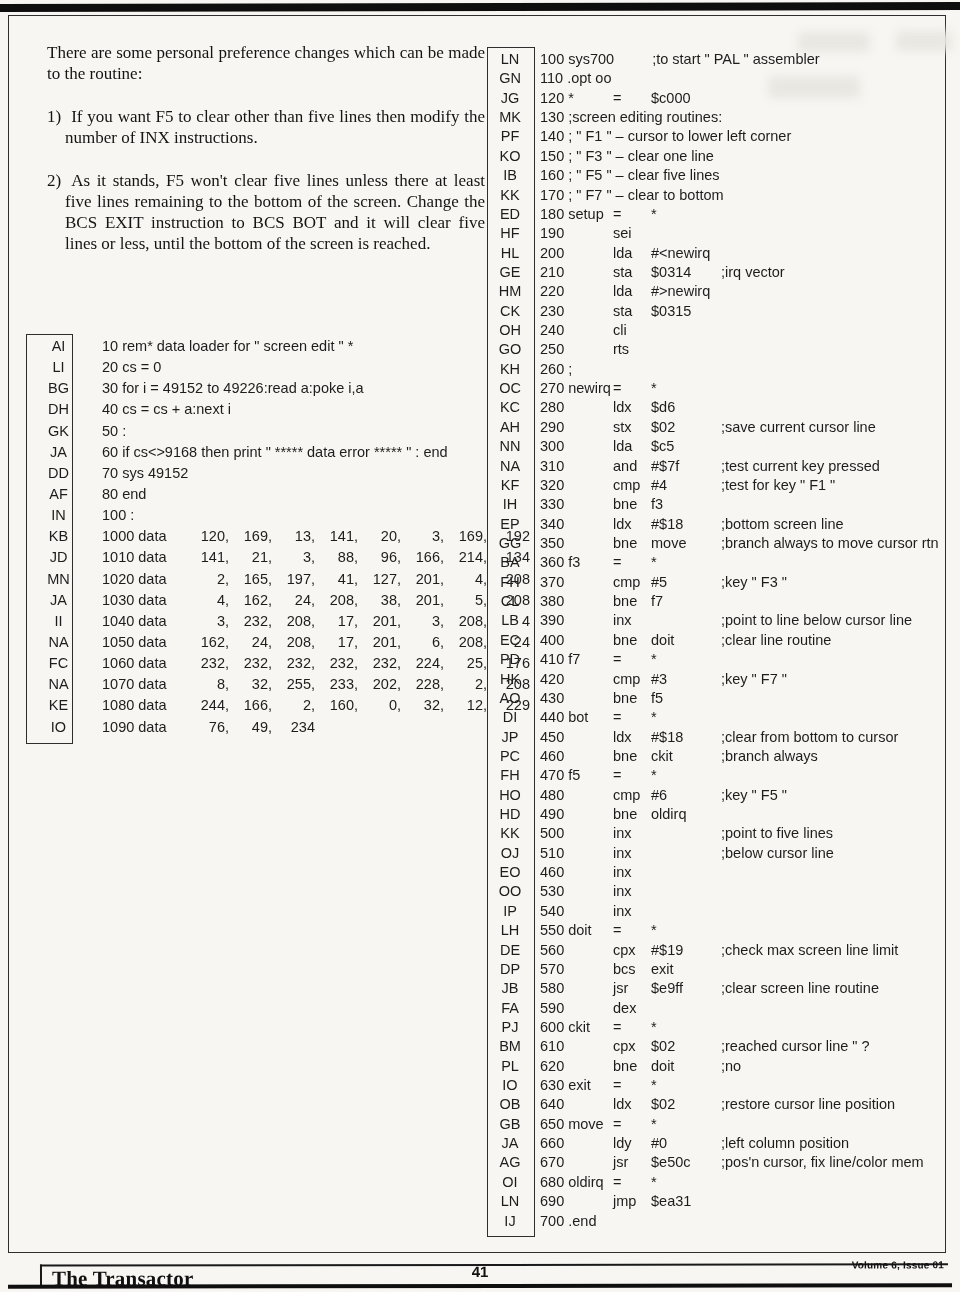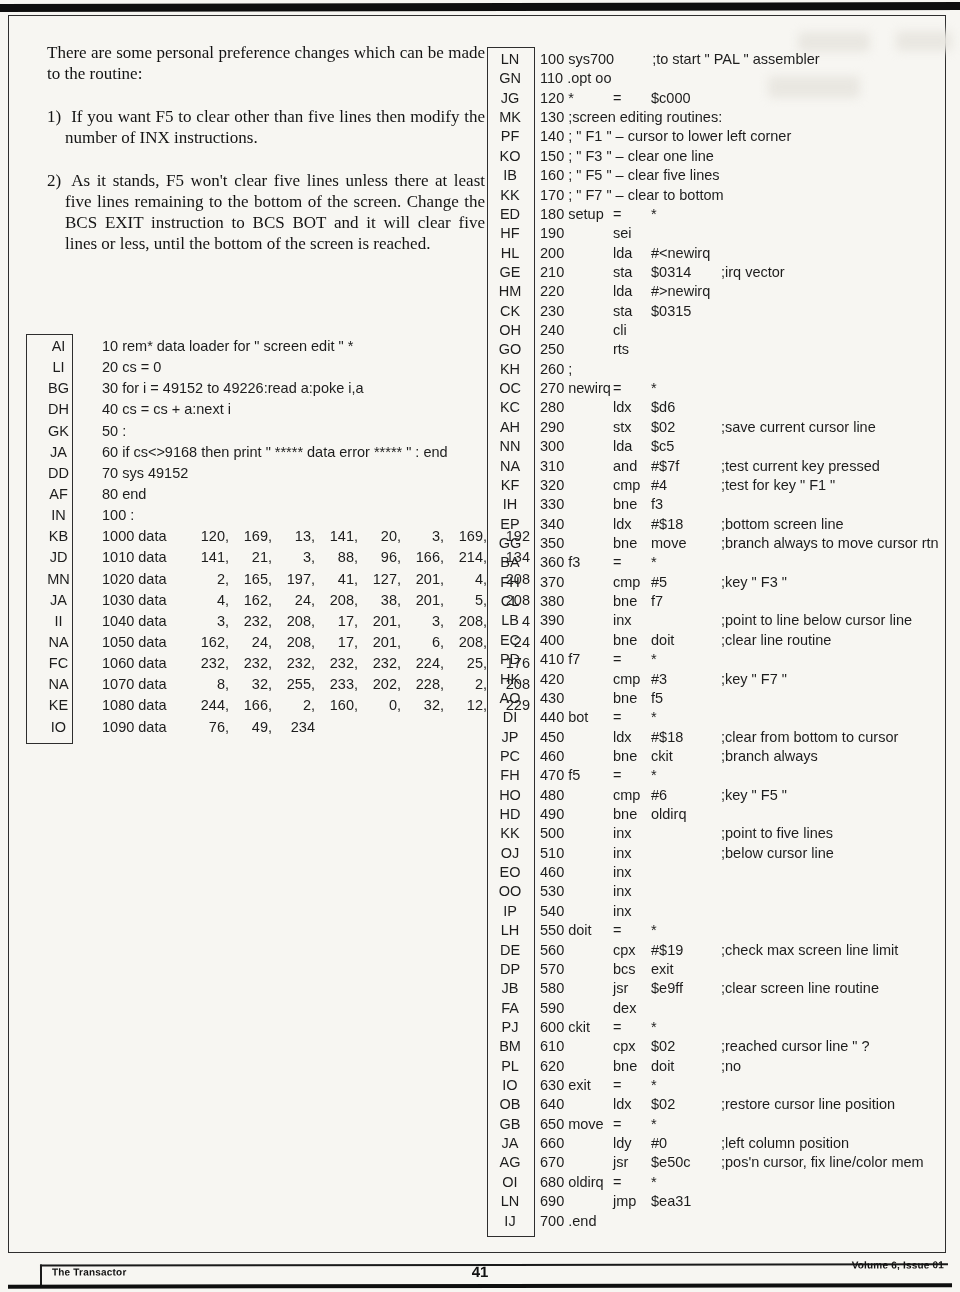--- a/index.html
+++ b/index.html
@@ -47,21 +47,21 @@
   .a-row .code{margin-left:7px;}
   .ca{display:inline-block;min-width:73px;}
   .cb{display:inline-block;min-width:38px;}
   .cd{display:inline-block;min-width:70px;}
 
   
   .footer{position:absolute;left:0;top:1258px;width:960px;height:34px;transform:rotate(-0.08deg);}
   .f-top{position:absolute;left:40px;top:6px;width:908px;height:2px;background:#1a1a1a;}
   .f-tick{position:absolute;left:40px;top:6px;width:2px;height:21px;background:#1a1a1a;}
   .f-bottom{position:absolute;left:8px;top:26px;width:944px;height:4px;background:#0f0f0f;}
-  .f-left{position:absolute;left:52px;top:8px;font-weight:bold;font-size:10px;letter-spacing:0.2px;color:#111;}
+  .f-left{position:absolute;left:52px;top:8px;font-weight:bold;font-size:21px;letter-spacing:0.2px;color:#111;font-family:Liberation Serif, serif;}
   .f-center{position:absolute;left:0;top:5px;width:960px;text-align:center;font-weight:bold;font-size:15px;color:#111;}
   .f-right{position:absolute;right:16px;top:2px;font-weight:bold;font-size:10px;letter-spacing:0.2px;color:#111;}
 </style>
 </head>
 <body>
 
 <div class="scan-bar"></div>
 <div class="frame"></div>
 <div class="art a1"></div>
 <div class="art a2"></div>

